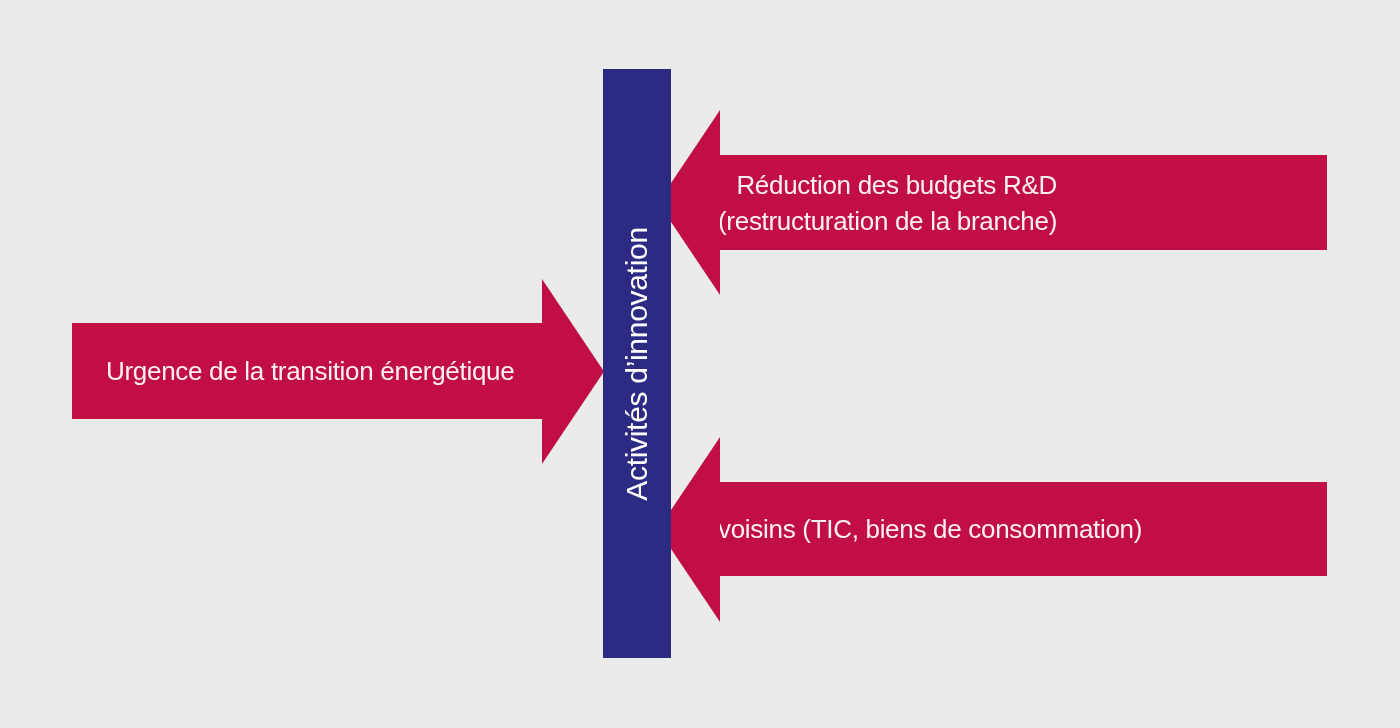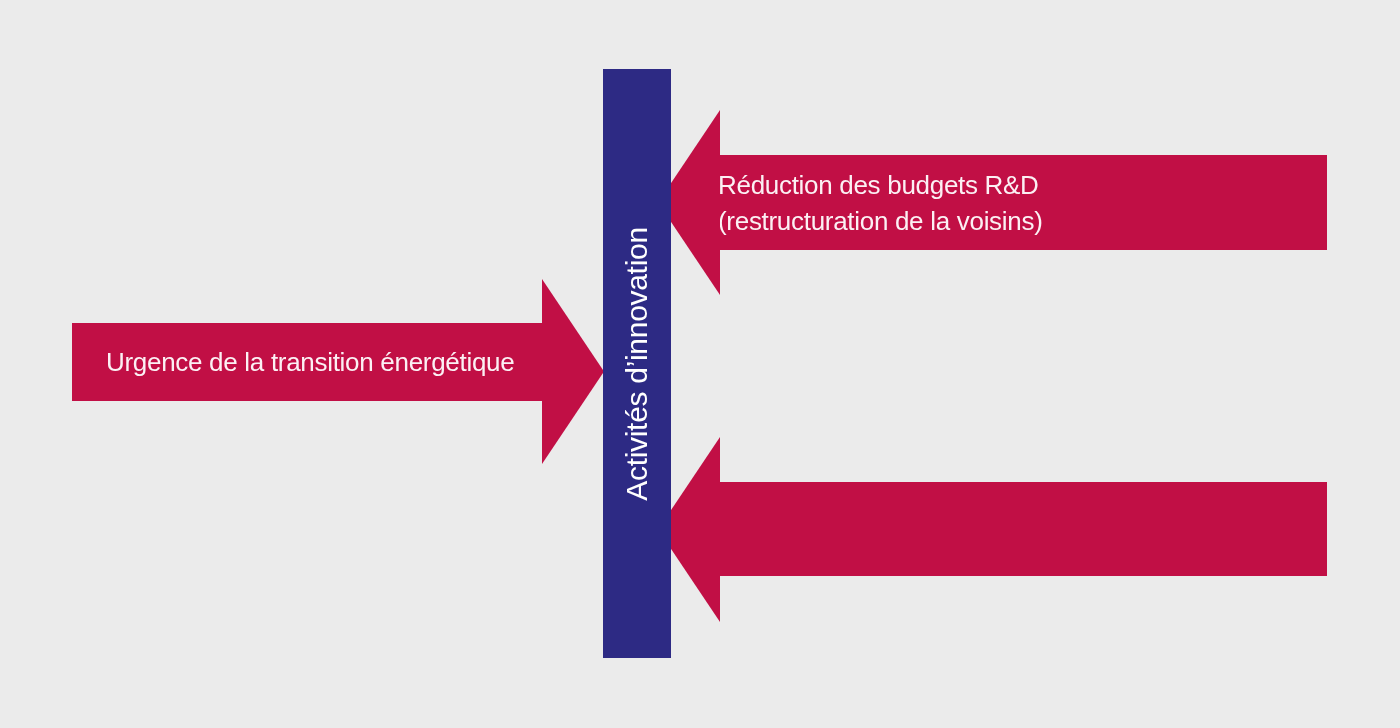--- a/index.html
+++ b/index.html
@@ -41,25 +41,26 @@
     position: absolute;
     left: 34px;
     top: 50%;
     transform: translateY(-50%);
   }
   .multi-label {
     position: absolute;
     left: -2px;
     top: 50%;
     transform: translateY(-50%);
+    text-align: right;
   }
   .multi-label .line { display: block; }
 
   
-  .left-arrow-body { left: 72px;  top: 323px; width: 470px; height: 78px; }
+  .left-arrow-body { left: 72px;  top: 323px; width: 470px; height: 96px; }
   .left-arrow-head { left: 542px; top: 279px; width: 62px;  height: 185px; }
 
   
   .tr-arrow-body { left: 720px; top: 155px; width: 607px; height: 95px; }
   .tr-arrow-head { left: 658px; top: 110px; width: 62px;  height: 185px; }
 
   
   .br-arrow-body { left: 720px; top: 482px; width: 607px; height: 94px; }
   .br-arrow-head { left: 658px; top: 437px; width: 62px;  height: 185px; }
 
@@ -91,27 +92,28 @@
 <div class="canvas">
 
   <div class="arrow-body left-arrow-body">
     <span class="arrow-label single-label">Urgence de la transition énergétique</span>
   </div>
   <div class="arrow-head head-right left-arrow-head"></div>
 
   <div class="arrow-body tr-arrow-body">
     <div class="arrow-label multi-label">
       <span class="line">Réduction des budgets R&amp;D</span>
-      <span class="line">(restructuration de la voisins)</span>
+      <span class="line">(restructuration de la branche)</span>
     </div>
   </div>
   <div class="arrow-head head-left tr-arrow-head"></div>
 
   <div class="arrow-body br-arrow-body">
     <div class="arrow-label multi-label">
+      <span class="line">voisins (TIC, biens de consommation)</span>
     </div>
   </div>
   <div class="arrow-head head-left br-arrow-head"></div>
 
   <div class="center-bar">
     <span class="bar-label">Activités d’innovation</span>
   </div>
 
 </div>
 

